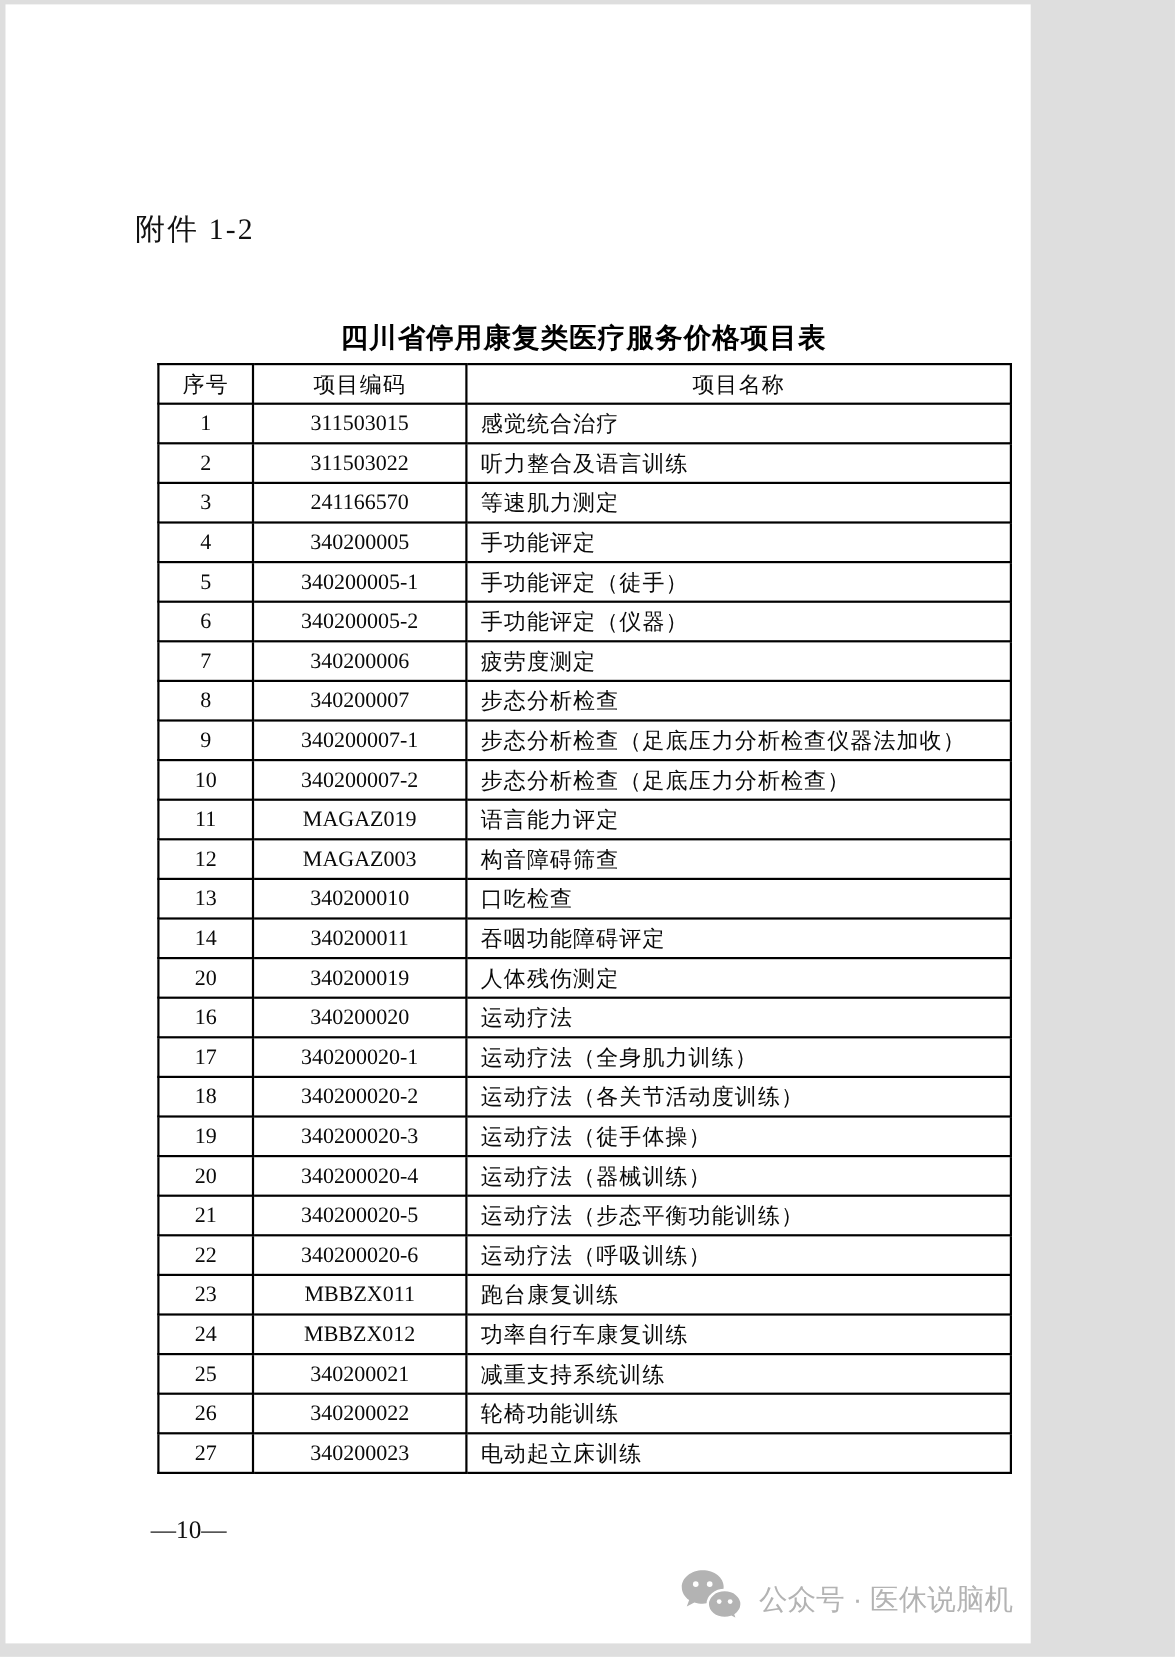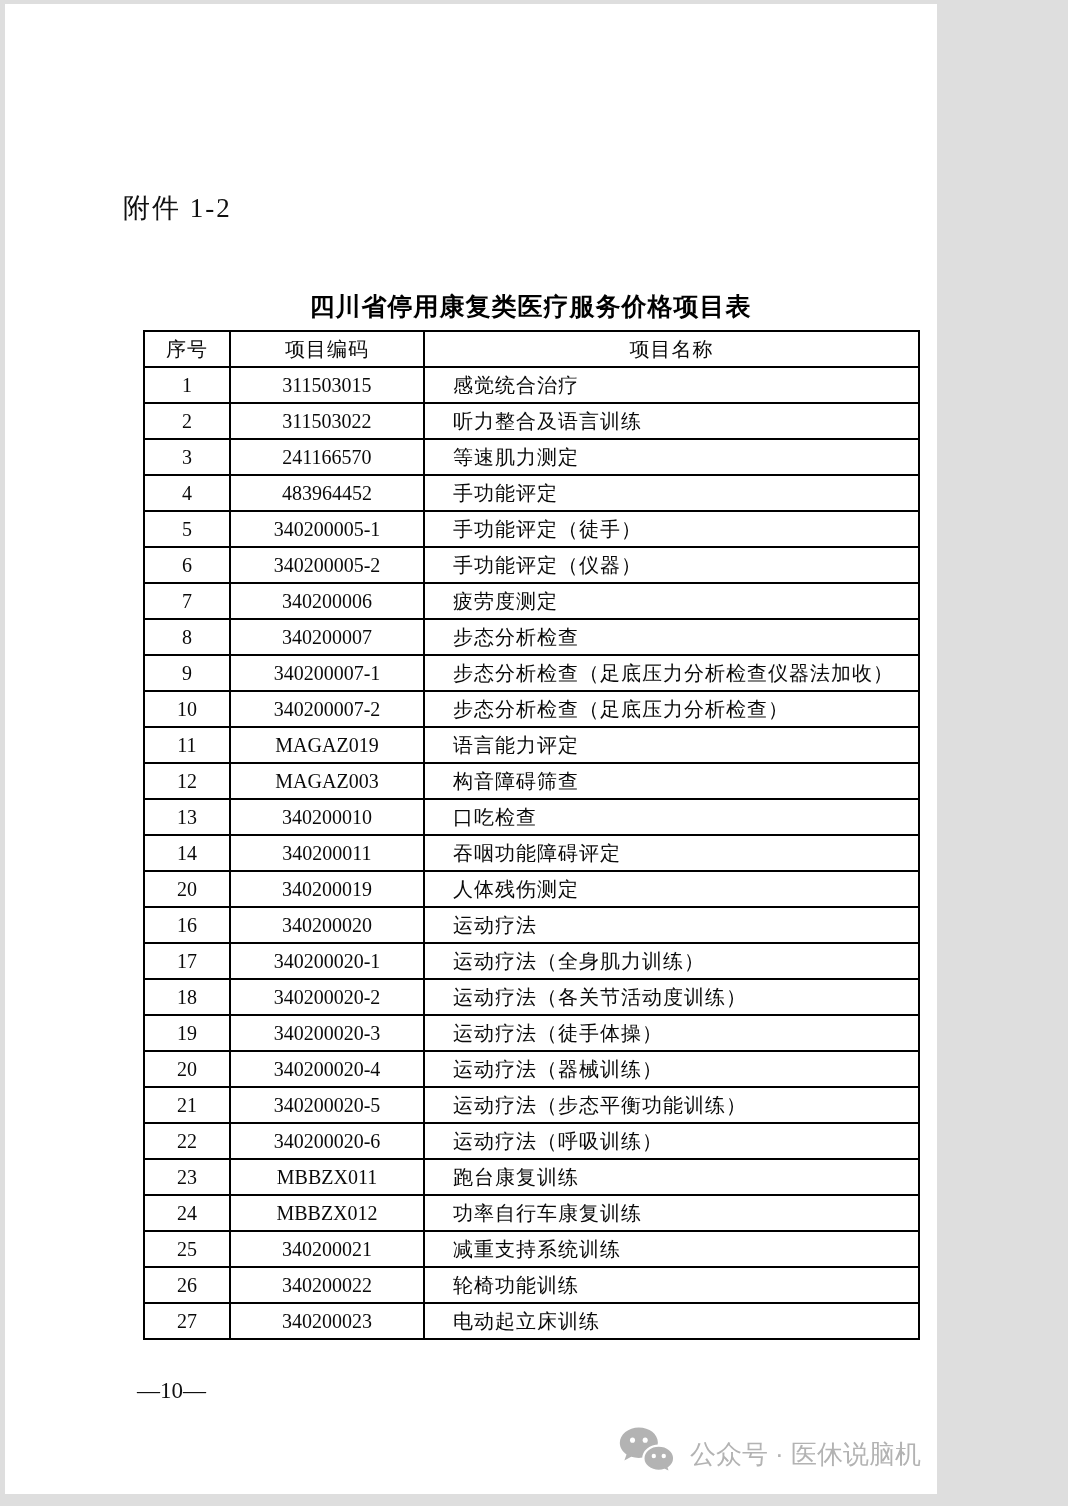--- a/index.html
+++ b/index.html
@@ -54,21 +54,21 @@
   }
   .price-table th {
     font-weight: normal;
     text-align: center;
     letter-spacing: 1px;
   }
   .price-table td.cell-no,
   .price-table td.cell-code { text-align: center; }
   .price-table td.cell-name {
     text-align: left;
-    padding-left: 28px;
+    padding-left: 12px;
     letter-spacing: 1px;
   }
   .page-number {
     position: absolute;
     left: 132px; top: 1374px;
     font-size: 23px;
     color: #111;
   }
   .watermark {
     position: absolute;
@@ -117,21 +117,21 @@
         <td class="cell-code">311503022</td>
         <td class="cell-name">听力整合及语言训练</td>
       </tr>
         <tr style="">
         <td class="cell-no">3</td>
         <td class="cell-code">241166570</td>
         <td class="cell-name">等速肌力测定</td>
       </tr>
         <tr style="">
         <td class="cell-no">4</td>
-        <td class="cell-code">483964452</td>
+        <td class="cell-code">340200005</td>
         <td class="cell-name">手功能评定</td>
       </tr>
         <tr style="">
         <td class="cell-no">5</td>
         <td class="cell-code">340200005-1</td>
         <td class="cell-name">手功能评定（徒手）</td>
       </tr>
         <tr style="">
         <td class="cell-no">6</td>
         <td class="cell-code">340200005-2</td>

